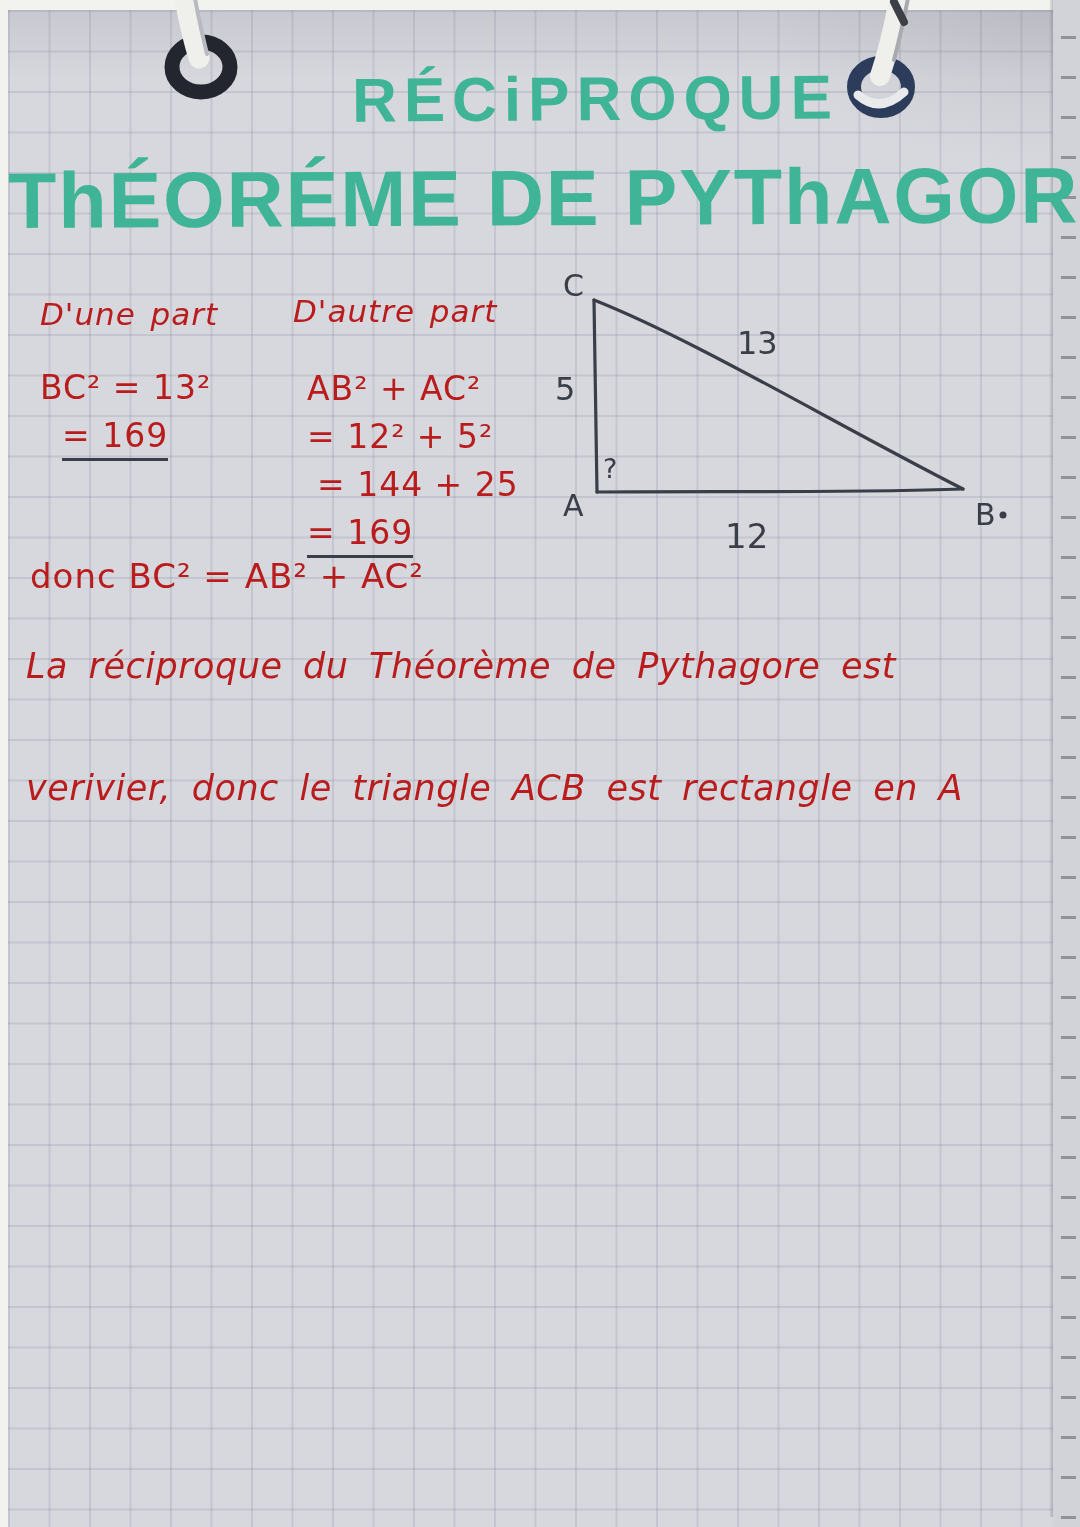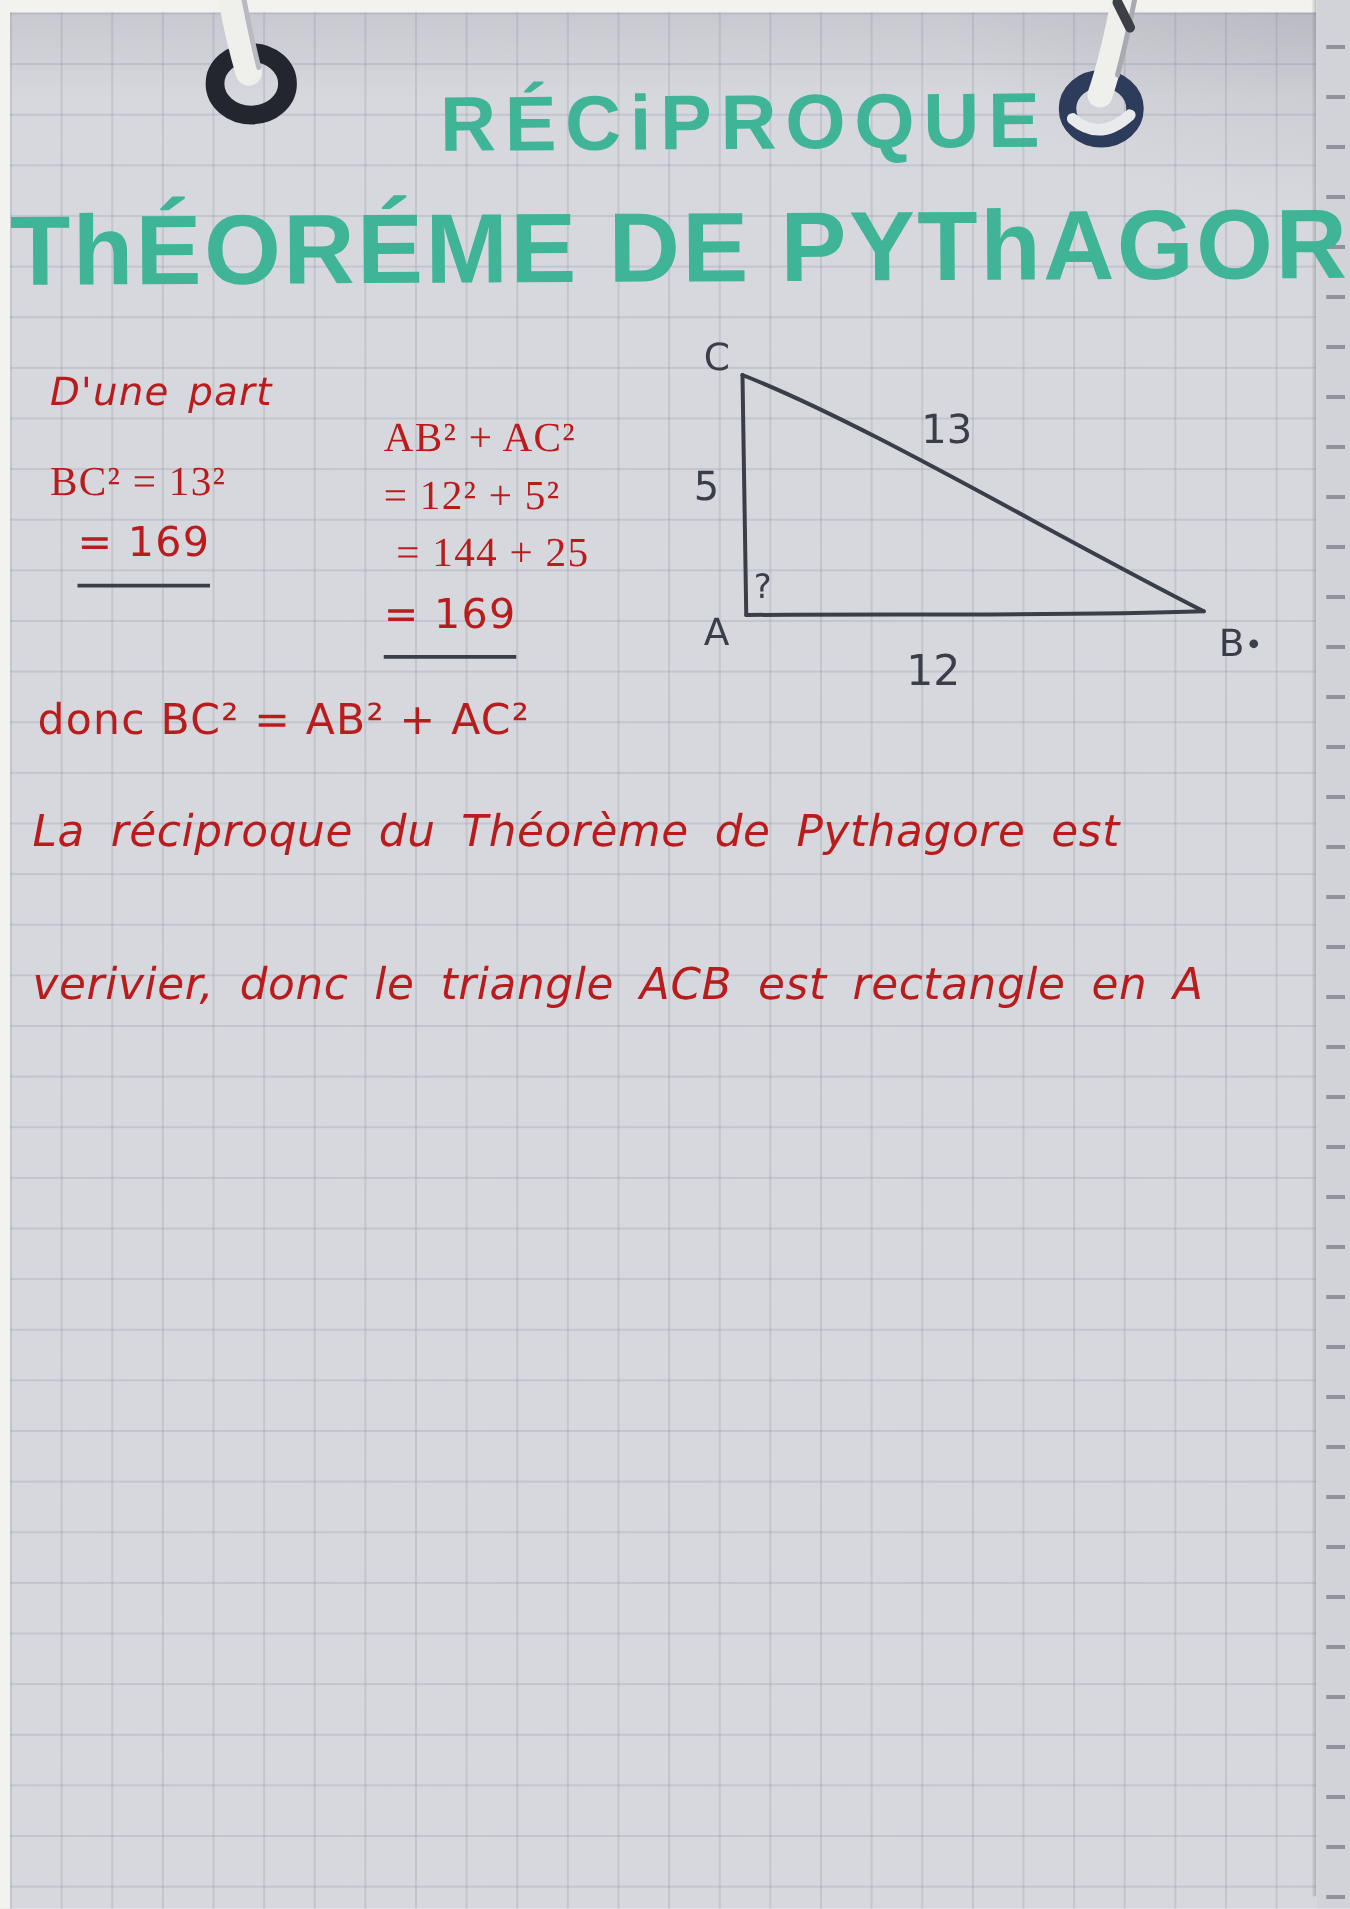--- a/index.html
+++ b/index.html
@@ -37,22 +37,22 @@
       to bottom, transparent 0, transparent 36px,
       #8f919b 36px, #8f919b 39px, transparent 39px, transparent 40px);
   }
   .title{position:absolute;color:#3fb497;font-family:"Liberation Sans", sans-serif;font-weight:700;white-space:nowrap;}
   .title-1{left:352px;top:63px;font-size:62px;letter-spacing:7px;transform:rotate(-.4deg);}
   .title-2{left:8px;top:152px;font-size:79px;letter-spacing:2px;transform:rotate(-.3deg);}
   .hand{color:#b91c1c;white-space:nowrap;position:absolute;}
   .script{font-style:italic;}
   .heading{font-size:31px;letter-spacing:1px;word-spacing:4px;}
   .eq{font-size:33px;letter-spacing:1px;}
-  .eq-line{margin-bottom:9px;font-family:Liberation Serif, serif;}
-  .u{border-bottom:3px solid #3a3e49;padding-bottom:14px;}
+  .eq-line{margin-bottom:9px;}
+  .u{border-bottom:3px solid #3a3e49;padding-bottom:3px;}
   .col{position:absolute;}
   .para{font-size:35px;letter-spacing:.5px;word-spacing:9px;text-align:right;}
   svg text{fill:#3a3e49;font-family:"DejaVu Sans", sans-serif;}
 </style>
 </head>
 <body>
 
 <div class="page"></div>
 <div class="page-edge-shadow"></div>
 <div class="under-page">
@@ -77,20 +77,21 @@
 <div class="title title-1">RÉCiPROQUE</div>
 <div class="title title-2">ThÉORÉME DE PYThAGORE</div>
 
 <div class="col" style="left:40px;top:296px">
   <div class="hand script heading" style="position:static">D'une part</div>
   <div class="hand eq eq-line" style="position:static;margin-top:36px">BC² =  13²</div>
   <div class="hand eq" style="position:static;margin-left:22px"><span class="u">= 169</span></div>
 </div>
 
 <div class="col" style="left:293px;top:293px">
+  <div class="hand script heading" style="position:static">D'autre part</div>
   <div class="hand eq eq-line" style="position:static;margin-top:40px;margin-left:14px">AB² + AC²</div>
   <div class="hand eq eq-line" style="position:static;margin-left:14px">= 12² + 5²</div>
   <div class="hand eq eq-line" style="position:static;margin-left:24px">= 144 + 25</div>
   <div class="hand eq" style="position:static;margin-left:14px"><span class="u">= 169</span></div>
 </div>
 
 <svg width="470" height="300" viewBox="0 0 470 300" style="position:absolute;left:545px;top:272px">
   <path d="M 49 28 C 50 92 51 160 52 220" stroke="#3a3e49" stroke-width="3.2" fill="none" stroke-linecap="round"></path>
   <path d="M 52 220 C 170 219 300 221 418 217" stroke="#3a3e49" stroke-width="3.2" fill="none" stroke-linecap="round"></path>
   <path d="M 49 28 C 150 68 290 152 418 217" stroke="#3a3e49" stroke-width="3.2" fill="none" stroke-linecap="round"></path>

